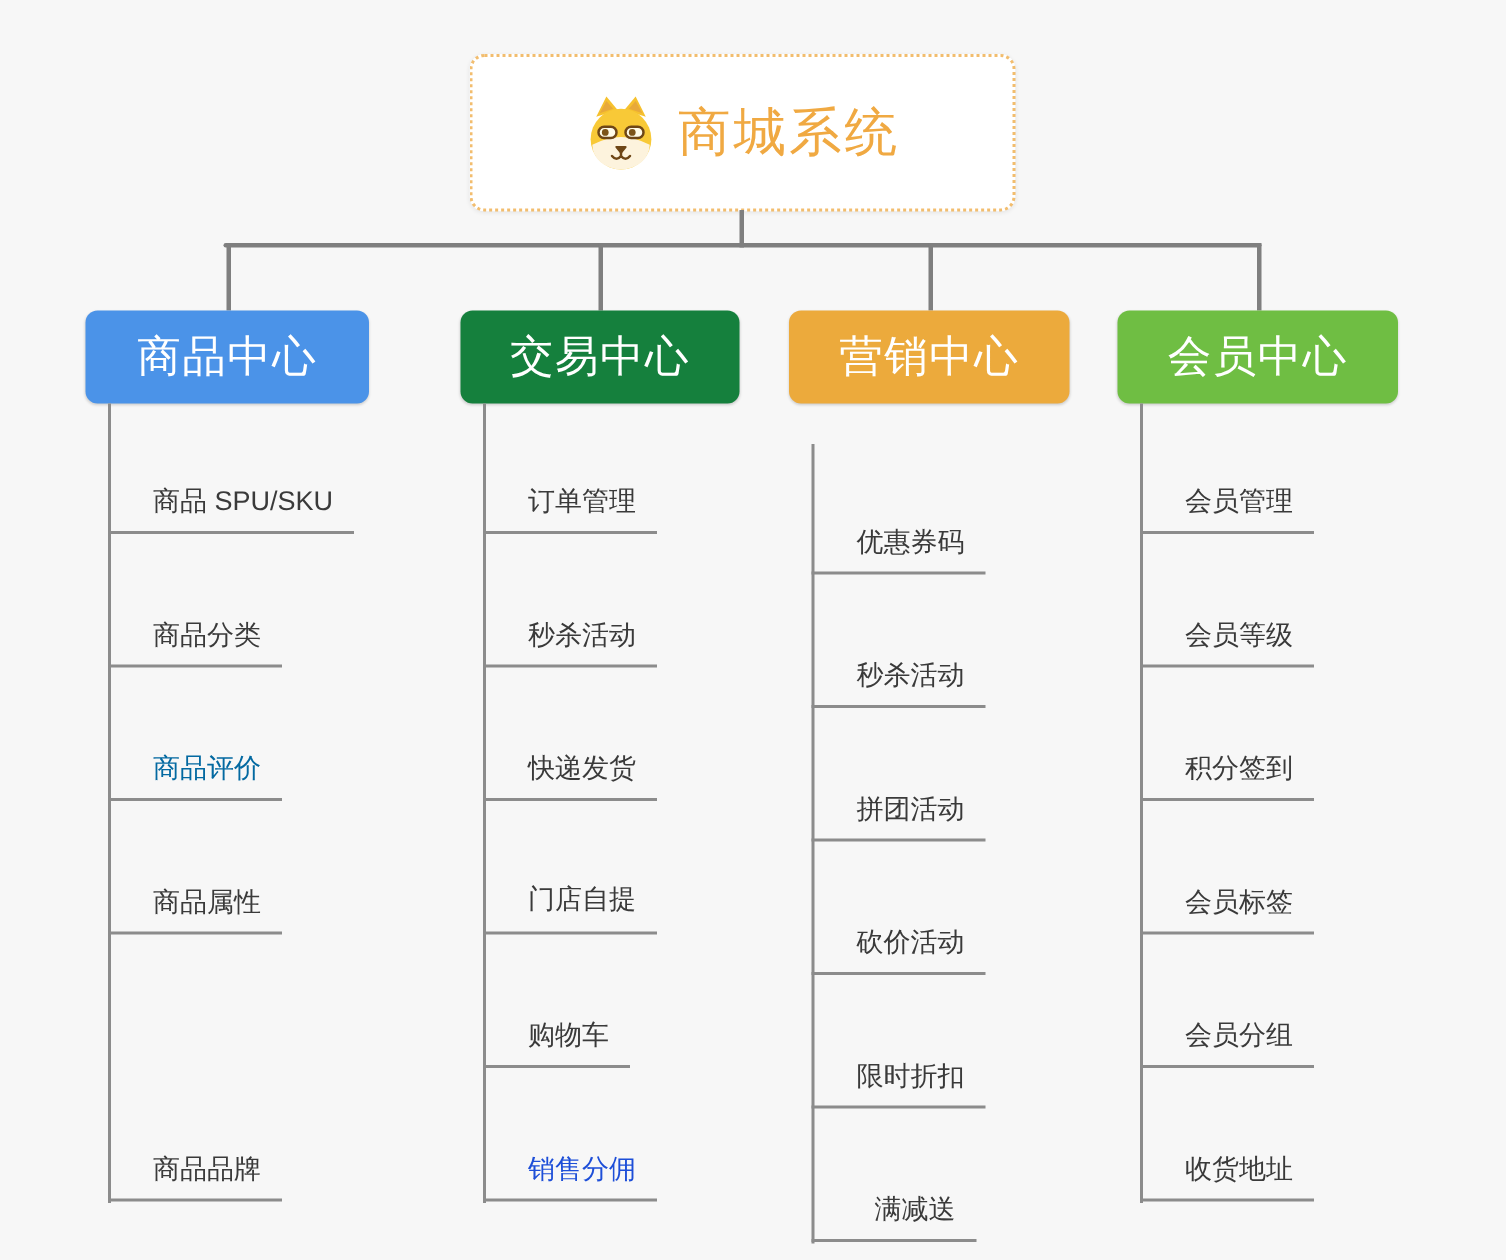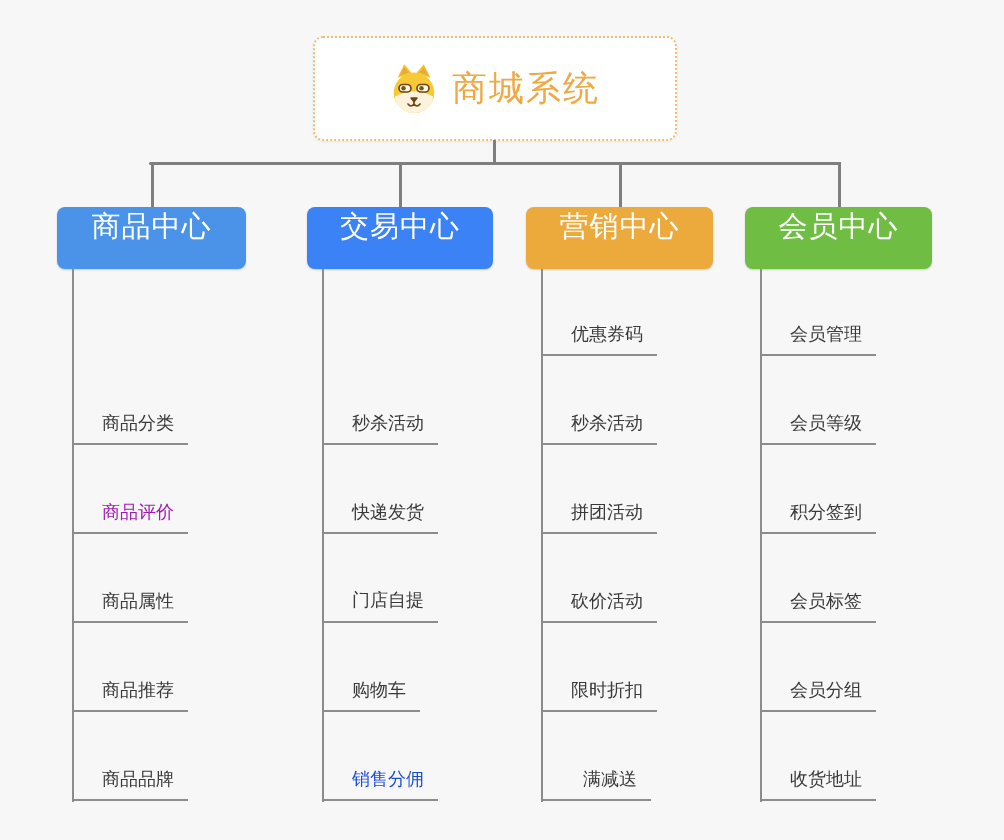--- a/index.html
+++ b/index.html
@@ -32,21 +32,21 @@
     white-space:nowrap;
   }
   .root-icon{width:48px;height:58px;flex:0 0 auto;}
   
   .line{position:absolute;background:#7f7f7f;}
   
   .branch-node{
     position:absolute;
     top:207px;height:62px;
     border-radius:8px;
-    display:flex;justify-content:center;
+    display:flex;align-items:center;justify-content:center;
     color:#ffffff;
     font-size:29px;
     letter-spacing:1px;
     box-sizing:border-box;
     box-shadow:0 1px 2px rgba(0,0,0,0.18);
     cursor:pointer;
     white-space:nowrap;
   }
   
   .branch-column{
@@ -101,48 +101,49 @@
   <div class="line" style="left:493px;top:140px;width:3px;height:25px;"></div>
   <div class="line" style="left:149px;top:162px;width:692px;height:3px;border-radius:2px;"></div>
 
   <div id="branches">
   <div>
     <div class="line branch-drop" style="left: 151px; top: 162px; width: 3px; height: 45px; background: rgb(127, 127, 127);"></div>
     <div class="branch-node" style="left: 57px; width: 189px; background: rgb(75, 147, 232);">
       <span>商品中心</span>
     </div>
     <div class="branch-column" style="left: 72px; border-left-color: rgb(140, 140, 140);">
+          <div class="child-topic" style="top: 53px; border-bottom-color: rgb(140, 140, 140); color: rgb(58, 58, 58);">商品 SPU/SKU</div>
           <div class="child-topic" style="top: 142px; border-bottom-color: rgb(140, 140, 140); color: rgb(58, 58, 58);">商品分类</div>
-          <div class="child-topic" style="top: 231px; border-bottom-color: rgb(140, 140, 140); color: #a21caf;">商品评价</div>
+          <div class="child-topic" style="top: 231px; border-bottom-color: rgb(140, 140, 140); color: #0369a1;">商品评价</div>
           <div class="child-topic" style="top: 320px; border-bottom-color: rgb(140, 140, 140); color: rgb(58, 58, 58);">商品属性</div>
-          <div class="child-topic" style="top: 409px; border-bottom-color: rgb(140, 140, 140); color: rgb(58, 58, 58);">商品推荐</div>
           <div class="child-topic" style="top: 498px; border-bottom-color: rgb(140, 140, 140); color: rgb(58, 58, 58);">商品品牌</div>
         </div>
   </div>
 
   <div>
     <div class="line branch-drop" style="left: 399px; top: 162px; width: 3px; height: 45px; background: rgb(127, 127, 127);"></div>
-    <div class="branch-node" style="left: 307px; width: 186px; background: #3b82f6;">
+    <div class="branch-node" style="left: 307px; width: 186px; background: #15803d;">
       <span>交易中心</span>
     </div>
     <div class="branch-column" style="left: 322px; border-left-color: rgb(140, 140, 140);">
+          <div class="child-topic" style="top: 53px; border-bottom-color: rgb(140, 140, 140); color: rgb(58, 58, 58);">订单管理</div>
           <div class="child-topic" style="top: 142px; border-bottom-color: rgb(140, 140, 140); color: rgb(58, 58, 58);">秒杀活动</div>
           <div class="child-topic" style="top: 231px; border-bottom-color: rgb(140, 140, 140); color: rgb(58, 58, 58);">快递发货</div>
           <div class="child-topic" style="top: 320px; border-bottom-color: rgb(140, 140, 140); color: rgb(58, 58, 58); font-family: Liberation Mono, monospace;">门店自提</div>
           <div class="child-topic" style="top: 409px; border-bottom-color: rgb(140, 140, 140); color: rgb(58, 58, 58);">购物车</div>
           <div class="child-topic" style="top: 498px; border-bottom-color: rgb(140, 140, 140); color: #1d4ed8;">销售分佣</div>
         </div>
   </div>
 
   <div>
     <div class="line branch-drop" style="left: 619px; top: 162px; width: 3px; height: 45px; background: rgb(127, 127, 127);"></div>
     <div class="branch-node" style="left: 526px; width: 187px; background: rgb(236, 170, 60);">
       <span>营销中心</span>
     </div>
-    <div class="branch-column" style="left: 541px; border-left-color: rgb(140, 140, 140);">
+    <div class="branch-column" style="left: 541px; border-left-color: rgb(140, 140, 140); margin-top: 27px;">
           <div class="child-topic" style="top: 53px; border-bottom-color: rgb(140, 140, 140); color: rgb(58, 58, 58);">优惠券码</div>
           <div class="child-topic" style="top: 142px; border-bottom-color: rgb(140, 140, 140); color: rgb(58, 58, 58);">秒杀活动</div>
           <div class="child-topic" style="top: 231px; border-bottom-color: rgb(140, 140, 140); color: rgb(58, 58, 58);">拼团活动</div>
           <div class="child-topic" style="top: 320px; border-bottom-color: rgb(140, 140, 140); color: rgb(58, 58, 58);">砍价活动</div>
           <div class="child-topic" style="top: 409px; border-bottom-color: rgb(140, 140, 140); color: rgb(58, 58, 58);">限时折扣</div>
           <div class="child-topic" style="top: 498px; border-bottom-color: rgb(140, 140, 140); color: rgb(58, 58, 58); padding-left: 42px;">满减送</div>
         </div>
   </div>
 
   <div>

